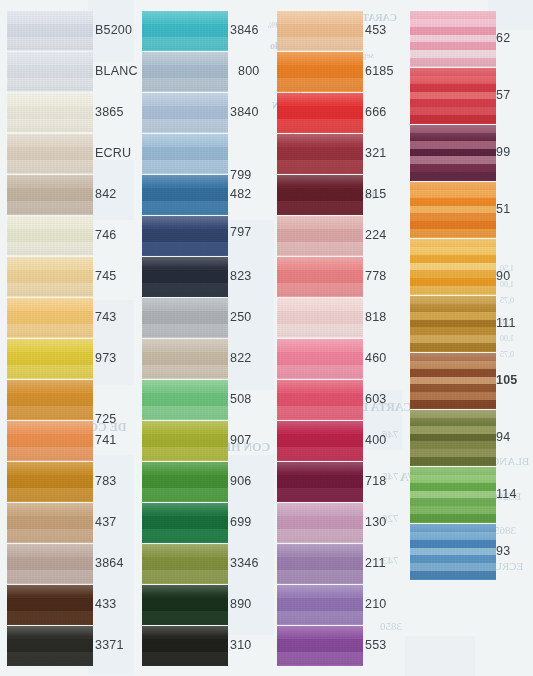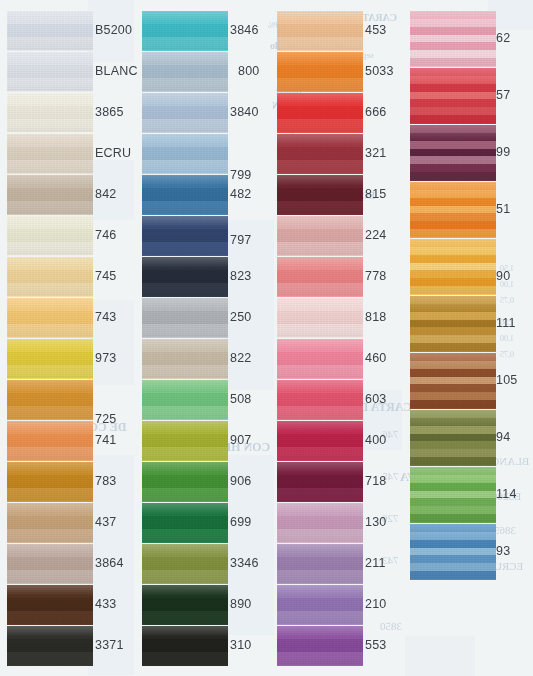--- a/index.html
+++ b/index.html
@@ -299,21 +299,21 @@
           <div class="sheen"></div>
         </div>
         <div class="code" style="left: 88px; top: 186.5px;">482</div>
         <div class="swatch" style="left: 0px; top: 216px; width: 86px; height: 39px; background: rgb(57, 78, 121);">
           <div class="band" style="top: 0px; height: 13.6px; background: rgb(57, 78, 121);"></div>
           <div class="band" style="top: 13px; height: 13.6px; background: rgb(50, 70, 110);"></div>
           <div class="band" style="top: 26px; height: 13.6px; background: rgb(65, 87, 133);"></div>
           <div class="weave"></div>
           <div class="sheen"></div>
         </div>
-        <div class="code" style="left: 88px; top: 233px; text-align: center;">797</div>
+        <div class="code" style="left: 88px; top: 225px; text-align: center;">797</div>
         <div class="swatch" style="left: 0px; top: 257px; width: 86px; height: 39px; background: rgb(44, 51, 65);">
           <div class="band" style="top: 0px; height: 13.6px; background: rgb(44, 51, 65);"></div>
           <div class="band" style="top: 13px; height: 13.6px; background: rgb(38, 45, 58);"></div>
           <div class="band" style="top: 26px; height: 13.6px; background: rgb(51, 59, 74);"></div>
           <div class="weave"></div>
           <div class="sheen"></div>
         </div>
         <div class="code" style="left: 88px; top: 268.5px;">823</div>
         <div class="swatch" style="left: 0px; top: 298px; width: 86px; height: 39px; background: rgb(185, 189, 193);">
           <div class="band" style="top: 0px; height: 13.6px; background: rgb(185, 189, 193);"></div>
@@ -397,21 +397,21 @@
           <div class="sheen"></div>
         </div>
         <div class="code" style="left: 88px; top: 22.5px;">453</div>
         <div class="swatch" style="left: 0px; top: 52px; width: 86px; height: 39px; background: rgb(240, 138, 50);">
           <div class="band" style="top: 0px; height: 13.6px; background: rgb(240, 138, 50);"></div>
           <div class="band" style="top: 13px; height: 13.6px; background: rgb(238, 130, 38);"></div>
           <div class="band" style="top: 26px; height: 13.6px; background: rgb(242, 148, 66);"></div>
           <div class="weave"></div>
           <div class="sheen"></div>
         </div>
-        <div class="code" style="left: 88px; top: 63.5px;">5033</div>
+        <div class="code" style="left: 88px; top: 63.5px;">6185</div>
         <div class="swatch" style="left: 0px; top: 93px; width: 86px; height: 39px; background: rgb(234, 59, 60);">
           <div class="band" style="top: 0px; height: 13.6px; background: rgb(234, 59, 60);"></div>
           <div class="band" style="top: 13px; height: 13.6px; background: rgb(231, 48, 50);"></div>
           <div class="band" style="top: 26px; height: 13.6px; background: rgb(238, 74, 75);"></div>
           <div class="weave"></div>
           <div class="sheen"></div>
         </div>
         <div class="code" style="left: 88px; top: 104.5px;">666</div>
         <div class="swatch" style="left: 0px; top: 134px; width: 86px; height: 39px; background: rgb(163, 58, 69);">
           <div class="band" style="top: 0px; height: 13.6px; background: rgb(163, 58, 69);"></div>
@@ -595,21 +595,21 @@
           <div class="band" style="top: 0px; height: 8.45714px; background: rgb(168, 101, 60);"></div>
           <div class="band" style="top: 7.85714px; height: 8.45714px; background: rgb(192, 138, 92);"></div>
           <div class="band" style="top: 15.7143px; height: 8.45714px; background: rgb(142, 79, 45);"></div>
           <div class="band" style="top: 23.5714px; height: 8.45714px; background: rgb(207, 158, 114);"></div>
           <div class="band" style="top: 31.4286px; height: 8.45714px; background: rgb(154, 90, 52);"></div>
           <div class="band" style="top: 39.2857px; height: 8.45714px; background: rgb(185, 124, 80);"></div>
           <div class="band" style="top: 47.1429px; height: 8.45714px; background: rgb(138, 75, 41);"></div>
           <div class="weave"></div>
           <div class="sheen"></div>
         </div>
-        <div class="code" style="left: 86px; top: 372.5px;">105</div>
+        <div class="code" style="left: 86px; top: 372.5px; font-weight: bold;">105</div>
         <div class="swatch" style="left: 0px; top: 410px; width: 86px; height: 55px; background: rgb(138, 145, 80);">
           <div class="band" style="top: 0px; height: 8.45714px; background: rgb(138, 145, 80);"></div>
           <div class="band" style="top: 7.85714px; height: 8.45714px; background: rgb(115, 124, 62);"></div>
           <div class="band" style="top: 15.7143px; height: 8.45714px; background: rgb(154, 160, 95);"></div>
           <div class="band" style="top: 23.5714px; height: 8.45714px; background: rgb(101, 109, 53);"></div>
           <div class="band" style="top: 31.4286px; height: 8.45714px; background: rgb(132, 139, 74);"></div>
           <div class="band" style="top: 39.2857px; height: 8.45714px; background: rgb(149, 154, 91);"></div>
           <div class="band" style="top: 47.1429px; height: 8.45714px; background: rgb(110, 118, 58);"></div>
           <div class="weave"></div>
           <div class="sheen"></div>

